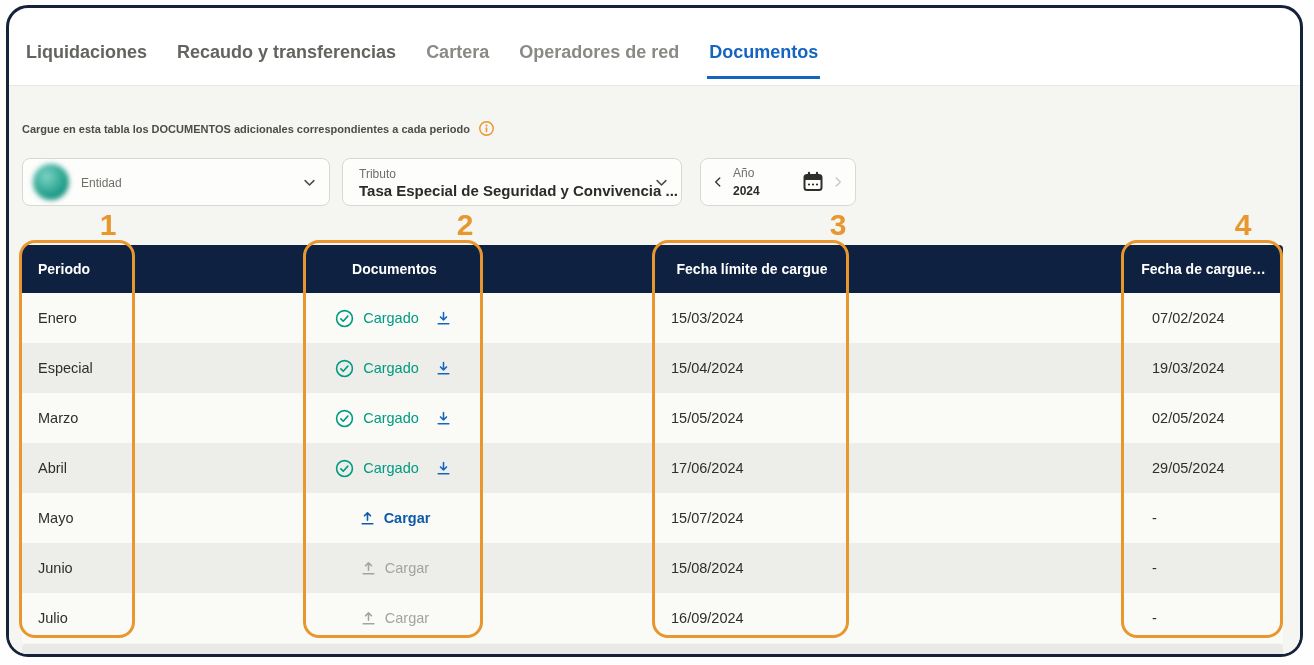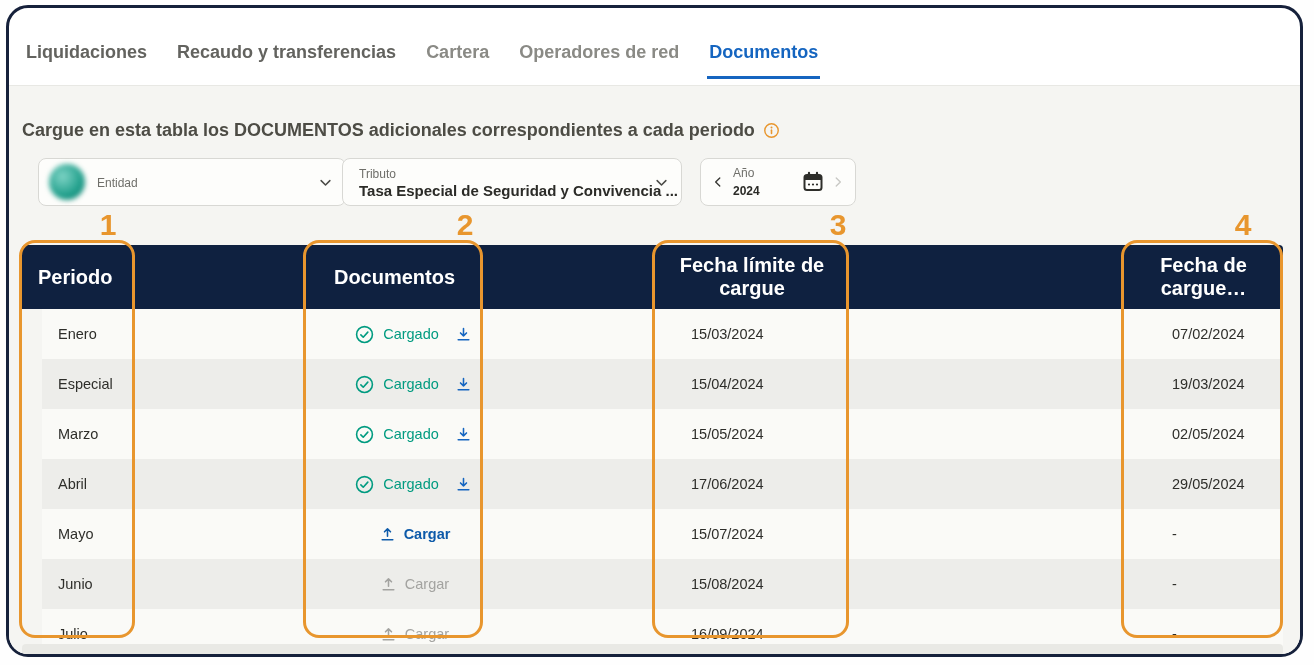--- a/index.html
+++ b/index.html
@@ -13,28 +13,28 @@
   .tabbar { position:absolute; left:15px; top:28px; display:flex; gap:26px; }
   .tab { font-size:18px; font-weight:700; color:#63635f; padding:6px 2px 13px 2px; cursor:pointer; }
   .tab.muted { color:#8a8a85; }
   .tab.active { color:#1565c0; border-bottom:3px solid #1565c0; }
 
   
   .content { position:absolute; left:0; right:0; top:77px; bottom:0;
              background:#f5f5f2; border-top:1px solid #e8e8e4; }
 
   .instruction { position:absolute; left:13px; top:34px; display:flex; align-items:center; gap:8px;
-                 font-size:18px; font-weight:700; color:#4d4c45; }
+                 font-size:11px; font-weight:700; color:#4d4c45; }
   .info-ic { display:inline-flex; }
 
   
   .filters { position:absolute; left:13px; top:72px; height:48px; width:1260px; }
   .select { position:absolute; top:0; height:48px; background:#fdfdfb; border:1px solid #d8d8d4;
             border-radius:8px; display:flex; align-items:center; cursor:pointer; }
-  .sel-entity { left:16px; width:308px; padding:0 12px 0 10px; }
+  .sel-entity { left:0; width:308px; padding:0 12px 0 10px; }
   .sel-tribute { left:320px; width:340px; padding:0 12px 0 16px; }
   .year-box { left:678px; width:156px; padding:0 6px; }
   .logo-blur { width:36px; height:36px; border-radius:50%; margin-right:12px; flex:0 0 auto;
                background:radial-gradient(circle at 38% 35%, #7fd4c6, #1f9e8a 60%, #15756b);
                filter:blur(2.5px); }
   .sel-main { flex:1 1 auto; min-width:0; }
   .sel-label { font-size:12px; color:#6f6f6a; line-height:14px; }
   .sel-value { font-size:15px; font-weight:700; color:#2b2b27; line-height:18px;
                white-space:nowrap; overflow:hidden; }
   .blur-bar { margin-top:5px; width:200px; height:11px; border-radius:6px;
@@ -48,23 +48,23 @@
   
   .anno-num { position:absolute; transform:translateX(-50%); font-size:30px; font-weight:800;
               color:#e8962e; top:122px; pointer-events:none; }
   .anno-sub { position:absolute; transform:translateX(-50%); font-size:15px; font-weight:800;
               color:#e8962e; pointer-events:none; }
 
   
   .table { position:absolute; left:13px; top:159px; width:1261px; }
   .trow, .thead { display:grid; grid-template-columns:113px 171px 177px 172px 194px 275px 159px;
                   align-items:center; }
-  .thead { height:64px; background:#0f2140; color:#ffffff; font-size:20px; font-weight:700;
+  .thead { height:48px; background:#0f2140; color:#ffffff; font-size:14px; font-weight:700;
            border-radius:4px 4px 0 0; }
-  .trow { height:50px; font-size:14.5px; color:#2e2e2a;margin-left:20px; }
+  .trow { height:50px; font-size:14.5px; color:#2e2e2a; }
   .trow.odd  { background:#fafaf7; }
   .trow.even { background:#ededea; }
   .cell-l { padding-left:16px; text-align:left; }
   .cell-c { text-align:center; display:flex; justify-content:center; align-items:center; }
   .cell-d { padding-left:16px; }
   .cell-u { padding-left:28px; }
   .hd-c { text-align:center; }
 
   .status { display:inline-flex; align-items:center; gap:9px; background:none; border:none;
             font-family:inherit; font-size:14.5px; }

